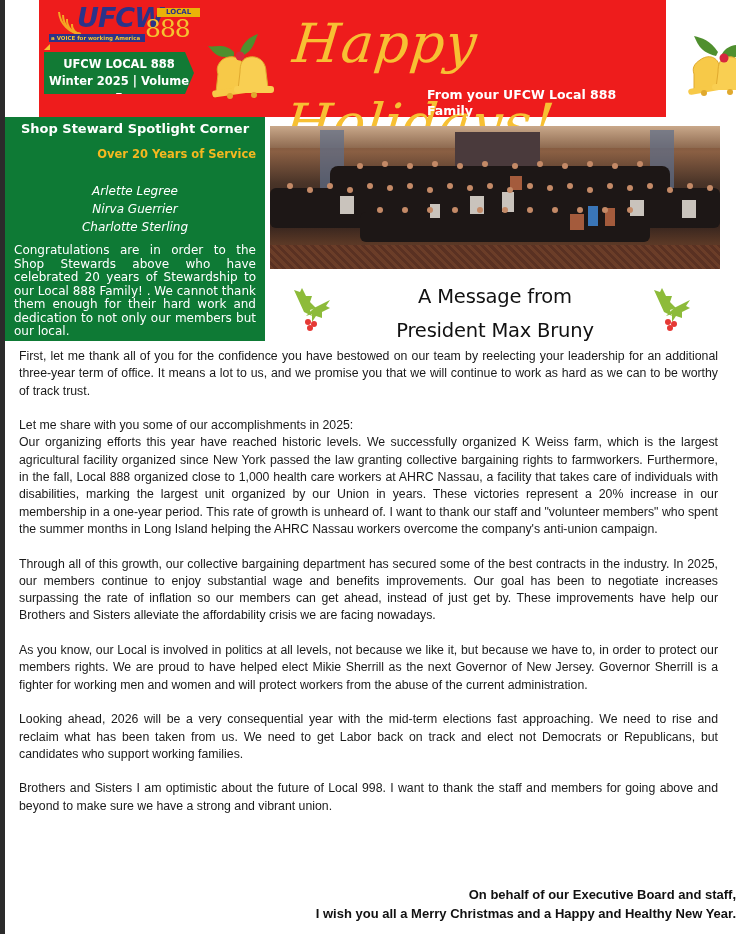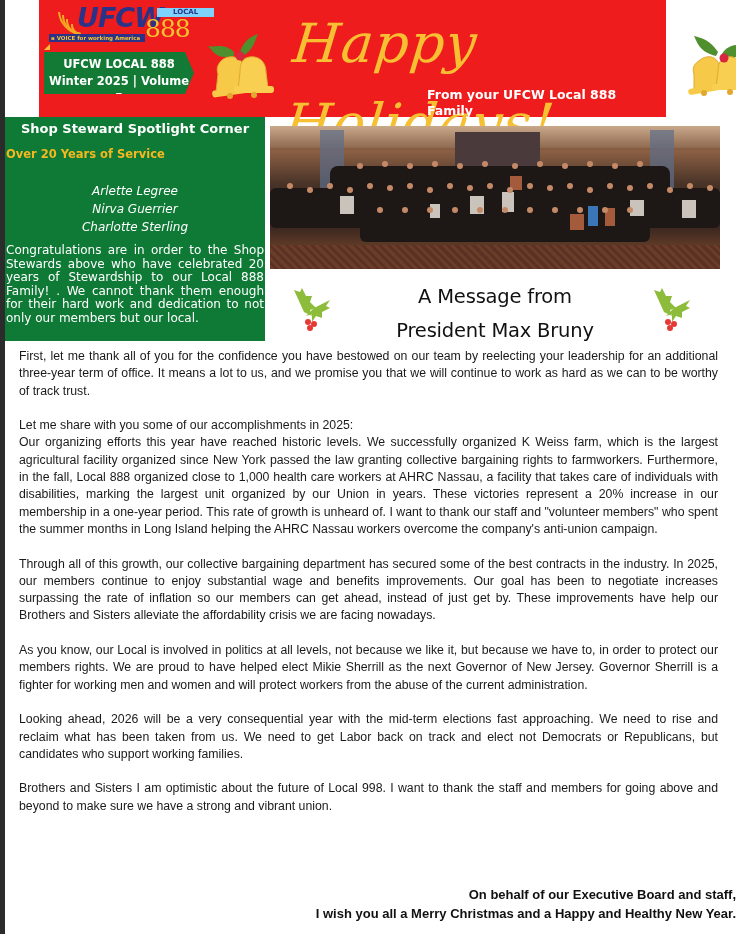--- a/index.html
+++ b/index.html
@@ -6,38 +6,38 @@
     html, body { width: 736px; height: 934px; overflow: hidden; background: #ffffff; }
     body { position: relative; font-family: "DejaVu Sans", sans-serif; }
 
     .left-edge { position: absolute; left: 0; top: 0; width: 5px; height: 934px; background: #2b2b2b; z-index: 5; }
 
     
     .banner { position: absolute; left: 0; top: 0; width: 627px; height: 117px; background: #ee1c1c; margin-left: 39px; }
     .logo { position: absolute; left: 8px; top: 2px; width: 150px; height: 42px; }
     .logo .rays { position: absolute; left: 4px; top: 4px; width: 34px; height: 30px; }
     .logo .ufcw { position: absolute; left: 30px; top: 0px; font-family: "DejaVu Sans", sans-serif; font-weight: bold; font-style: italic; font-size: 27px; color: #2b3389; letter-spacing: -1px; line-height: 32px; }
-    .logo .local { position: absolute; left: 110px; top: 6px; font-size: 7px; font-weight: bold; color: #2b3389; background: #7dd3fc; padding: 0 16px; line-height: 9px; }
+    .logo .local { position: absolute; left: 110px; top: 6px; font-size: 7px; font-weight: bold; color: #2b3389; background: #eab308; padding: 0 9px; line-height: 9px; }
     .logo .num { position: absolute; left: 98px; top: 14px; font-family: "DejaVu Serif", serif; font-size: 25px; color: #f5c230; line-height: 26px; letter-spacing: -1px; }
     .logo .tag { position: absolute; left: 2px; top: 32px; width: 96px; height: 8px; background: #2b3389; color: #f5c230; font-size: 5.5px; font-weight: bold; line-height: 8px; padding-left: 2px; white-space: nowrap; overflow: hidden; }
 
     .issue-tab { position: absolute; left: 5px; top: 52px; width: 150px; height: 42px; background: #127a35; color: #fff; font-weight: bold; font-size: 11.5px; text-align: center; line-height: 17px; padding-top: 4px; clip-path: polygon(0 0, 94% 0, 100% 50%, 94% 100%, 0 100%); }
     .tri { position: absolute; left: 5px; top: 44px; width: 0; height: 0; border-left: 6px solid transparent; border-bottom: 6px solid #f5c230; }
 
     .headline { position: absolute; left: 250px; top: 4px; font-family: "DejaVu Serif", serif; font-style: italic; font-size: 54px; color: #f7c033; letter-spacing: 1px; line-height: 80px; transform: skewX(-6deg); font-weight: normal; }
     .subline { position: absolute; left: 388px; top: 87px; color: #ffffff; font-weight: bold; font-size: 12.5px; line-height: 16px; }
 
     .bells { position: absolute; }
     .bells-left { left: 165px; top: 34px; width: 78px; height: 70px; }
     .bells-right { left: 645px; top: 30px; width: 70px; height: 68px; }
 
     
-    .spotlight { position: absolute; left: 5px; top: 117px; width: 260px; height: 224px; background: #0e7a35; color: #fff; padding: 0 1px; }
+    .spotlight { position: absolute; left: 5px; top: 117px; width: 260px; height: 224px; background: #0e7a35; color: #fff; padding: 0 9px; }
     .spot-title { font-weight: bold; font-size: 13px; text-align: center; margin-top: 3px; line-height: 18px; }
-    .spot-sub { color: #f5b820; font-weight: bold; font-size: 11.5px; text-align: left; margin-top: 9px; line-height: 15px; }
+    .spot-sub { color: #f5b820; font-weight: bold; font-size: 11.5px; text-align: right; margin-top: 9px; line-height: 15px; }
     .spot-names { margin-top: 20px; text-align: center; font-style: italic; font-size: 12px; line-height: 18px; }
     .spot-body { margin-top: 8px; font-size: 12px; line-height: 13.5px; text-align: justify; }
 
     
     .photo { position: absolute; left: 270px; top: 126px; width: 450px; height: 143px; overflow: hidden; background: linear-gradient(180deg, #6d4a34 0%, #8a5f43 18%, #4a3428 40%, #2a1e1b 65%, #5a3826 82%, #7a4a2e 100%); }
     .photo .ceiling { position: absolute; left: 0; top: 0; width: 100%; height: 22px; background: linear-gradient(180deg, #c9a88a, #8e6a50); }
     .photo .curtain-l { position: absolute; left: 50px; top: 4px; width: 24px; height: 80px; background: #5d6d8a; opacity: .7; }
     .photo .curtain-r { position: absolute; left: 380px; top: 4px; width: 24px; height: 80px; background: #5d6d8a; opacity: .7; }
     .photo .backdrop { position: absolute; left: 185px; top: 6px; width: 85px; height: 40px; background: #4a3a3c; }
     .photo .crowd { position: absolute; left: 0; top: 30px; width: 100%; height: 100px; }

